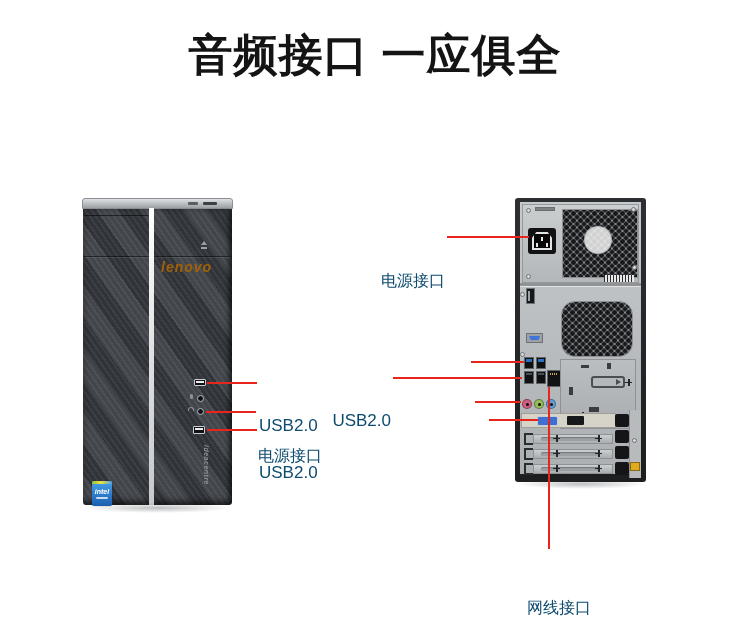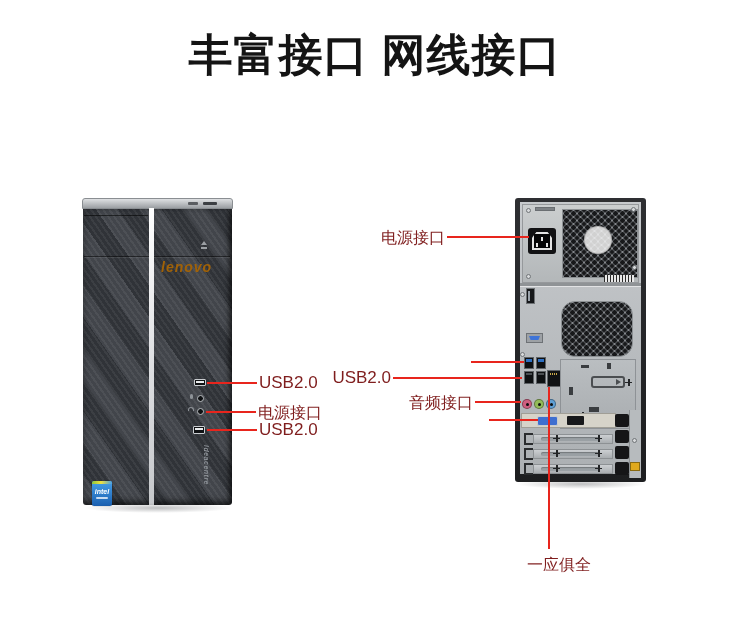--- a/index.html
+++ b/index.html
@@ -5,21 +5,21 @@
   html,body{margin:0;padding:0;background:#fff;font-family:"Liberation Sans","DejaVu Sans",sans-serif;}
   .page{position:relative;width:750px;height:627px;background:#fff;overflow:hidden;}
 
   
   .title{position:absolute;top:26px;left:0;width:750px;text-align:center;font-size:44px;font-weight:900;color:#141414;letter-spacing:1px;margin:0;}
   .subtitle{position:absolute;top:100px;left:0;width:750px;text-align:center;font-size:19px;font-weight:bold;color:#222;margin:0;}
 
   
   .red-h{position:absolute;height:2px;background:#e8251d;z-index:9;}
   .red-v{position:absolute;width:2px;background:#e8251d;z-index:9;}
-  .lbl{position:absolute;font-size:16px;color:#7f1d1d;white-space:nowrap;z-index:9;}
+  .lbl{position:absolute;font-size:16px;color:#0c4a6e;white-space:nowrap;z-index:9;margin-top:43px;}
   .lbl.en{font-size:17px;}
   .lbl.r{text-align:right;}
 
   
   .ft{position:absolute;left:82px;top:198px;width:151px;height:308px;}
   .ft-cap{position:absolute;left:0;top:0;width:151px;height:11px;background:linear-gradient(#dfe1e3,#9b9fa3);border:1px solid #8a8e92;border-radius:3px 3px 0 0;box-sizing:border-box;}
   .ft-cap-slot1{position:absolute;left:121px;top:4px;width:14px;height:3px;background:#3c3f43;border-radius:1px;}
   .ft-cap-slot2{position:absolute;left:106px;top:4px;width:10px;height:3px;background:#5a5d61;border-radius:1px;}
   .ft-body{position:absolute;left:1px;top:10px;width:149px;height:297px;background-color:#383b41;
     background-image:repeating-linear-gradient(55deg,rgba(255,255,255,.06) 0 2px,rgba(0,0,0,0) 2px 5px),
@@ -88,21 +88,21 @@
   .slotrow .groove{position:absolute;left:17px;top:4px;width:58px;height:4px;background:#9aa0a4;border-radius:2px;box-shadow:inset 0 1px 1px rgba(0,0,0,.25);}
   .cutout{position:absolute;left:95px;width:14px;height:13px;background:#151517;border-radius:2px;}
   .bt-rstrip{position:absolute;left:109px;top:208px;width:12px;height:68px;background:#b7bbbe;border-left:1px solid #8d9194;box-sizing:border-box;}
   .bt-warn{position:absolute;left:110px;top:260px;width:10px;height:9px;background:#e0a91e;border:1px solid #8a6a10;box-sizing:border-box;}
 </style>
 </head>
 <body>
 
 <div class="page">
 
-  <h1 class="title">丰富接口 网线接口</h1>
+  <h1 class="title">音频接口 一应俱全</h1>
 
   <div class="ft">
     <div class="ft-body"></div>
     <div class="ft-cap"></div>
     <div class="ft-cap-slot1"></div>
     <div class="ft-cap-slot2"></div>
     <div class="ft-seam1"></div>
     <div class="ft-seam2"></div>
     <div class="ft-stripe"></div>
     <div class="ft-eject"></div>
@@ -235,27 +235,26 @@
   <div class="shadow" style="left:516px;top:479px;width:130px;"></div>
 
   <div class="lbl r" style="left:340px;width:105px;top:228px;">电源接口</div>
   <div class="red-h" style="left:447px;top:236px;width:82px;"></div>
 
   <div class="red-h" style="left:471px;top:361px;width:53px;"></div>
 
   <div class="lbl en r" style="left:288px;width:103px;top:368px;">USB2.0</div>
   <div class="red-h" style="left:393px;top:377px;width:129px;"></div>
 
-  <div class="lbl r" style="left:358px;width:115px;top:393px;">音频接口</div>
   <div class="red-h" style="left:475px;top:401px;width:46px;"></div>
 
   <div class="red-h" style="left:489px;top:419px;width:49px;"></div>
 
   <div class="red-v" style="left:548px;top:387px;height:162px;"></div>
-  <div class="lbl" style="left:527px;top:555px;">一应俱全</div>
+  <div class="lbl" style="left:527px;top:555px;">网线接口</div>
 
   <div class="red-h" style="left:207px;top:382px;width:50px;"></div>
   <div class="lbl en" style="left:259px;top:373px;">USB2.0</div>
 
   <div class="red-h" style="left:206px;top:411px;width:50px;"></div>
   <div class="lbl" style="left:258px;top:403px;">电源接口</div>
 
   <div class="red-h" style="left:207px;top:429px;width:50px;"></div>
   <div class="lbl en" style="left:259px;top:420px;">USB2.0</div>
 

